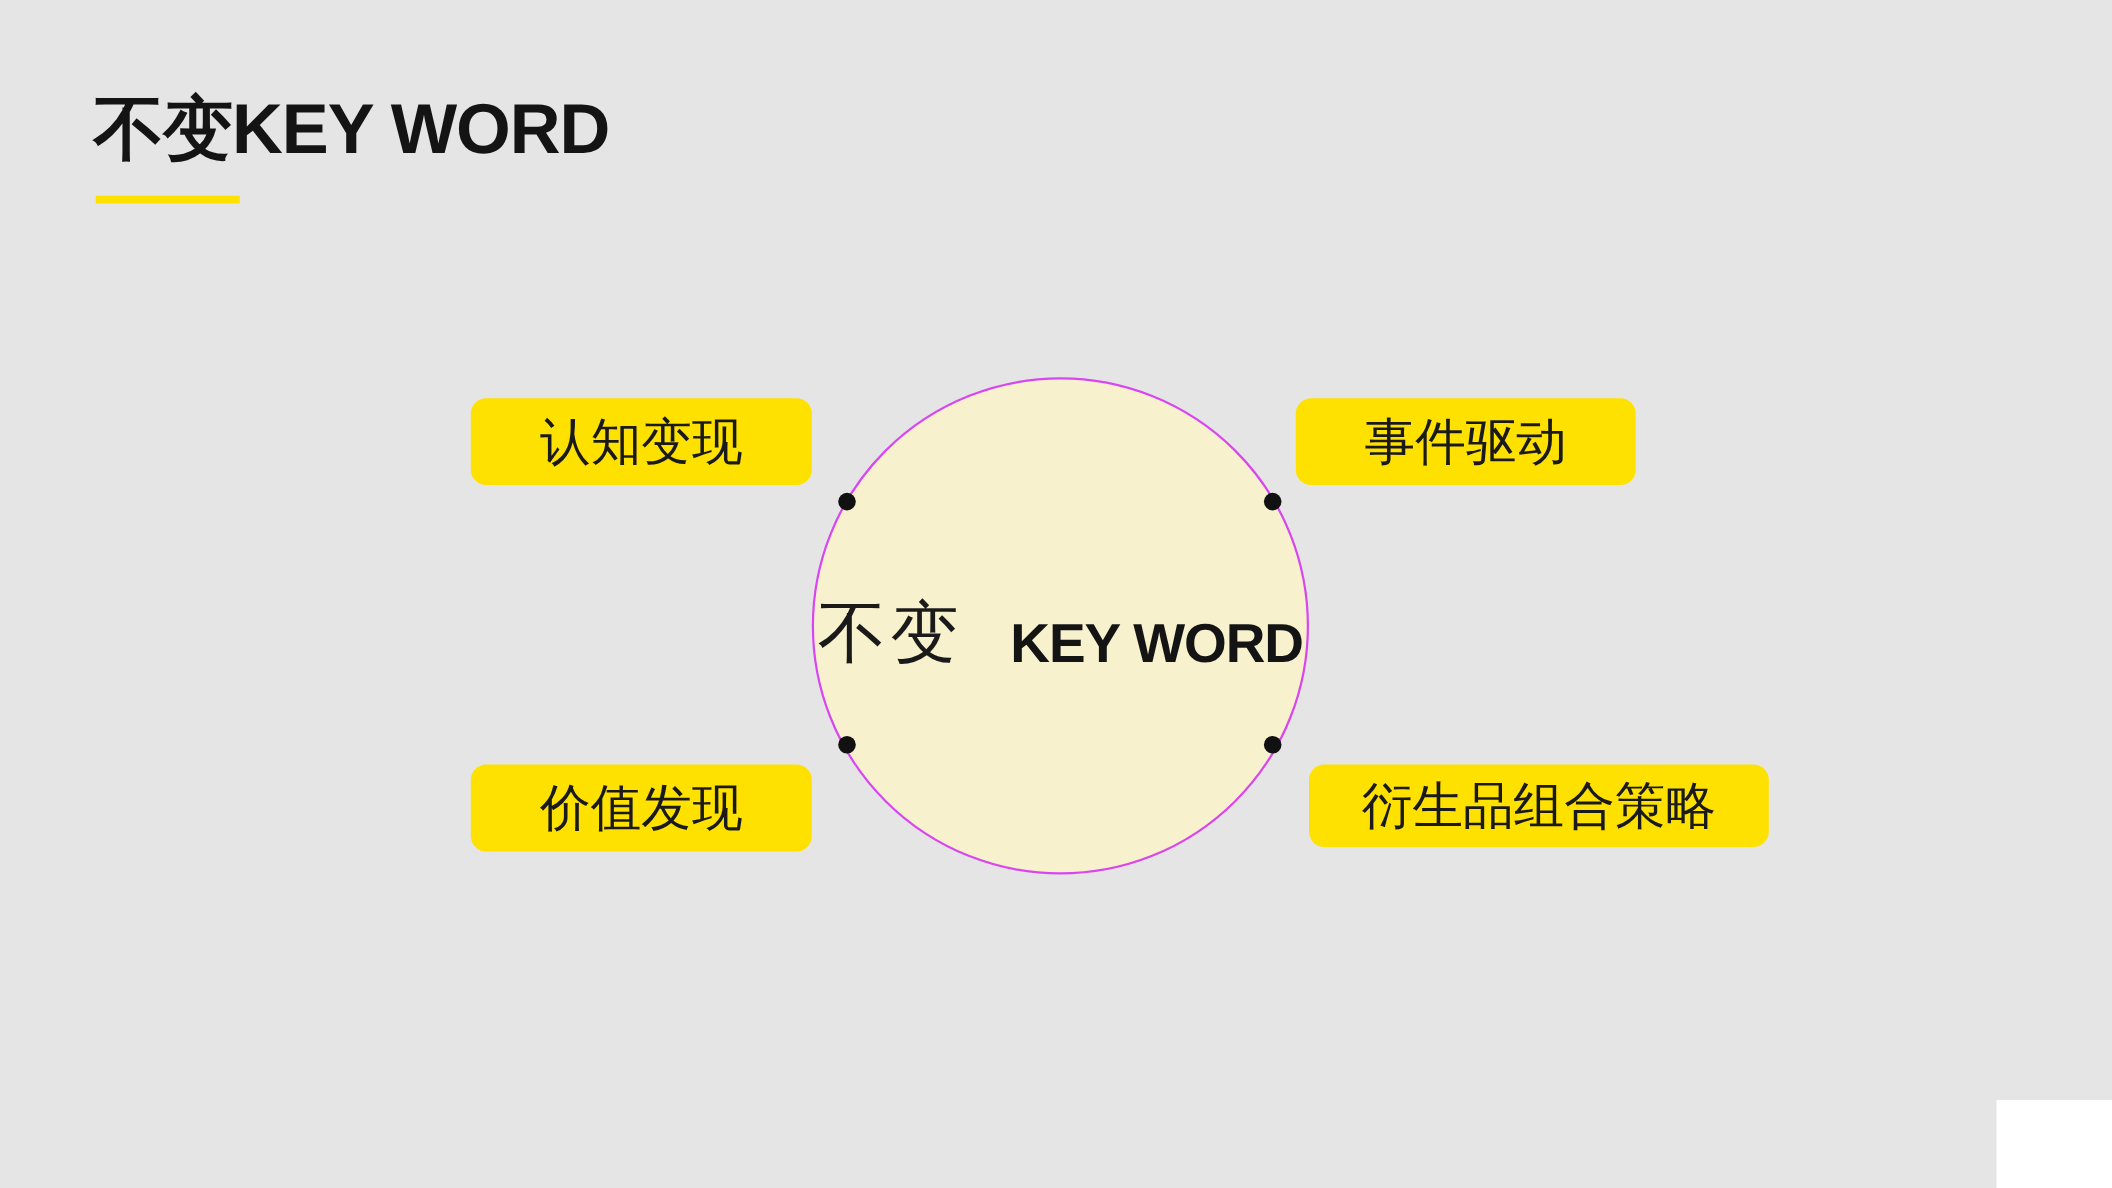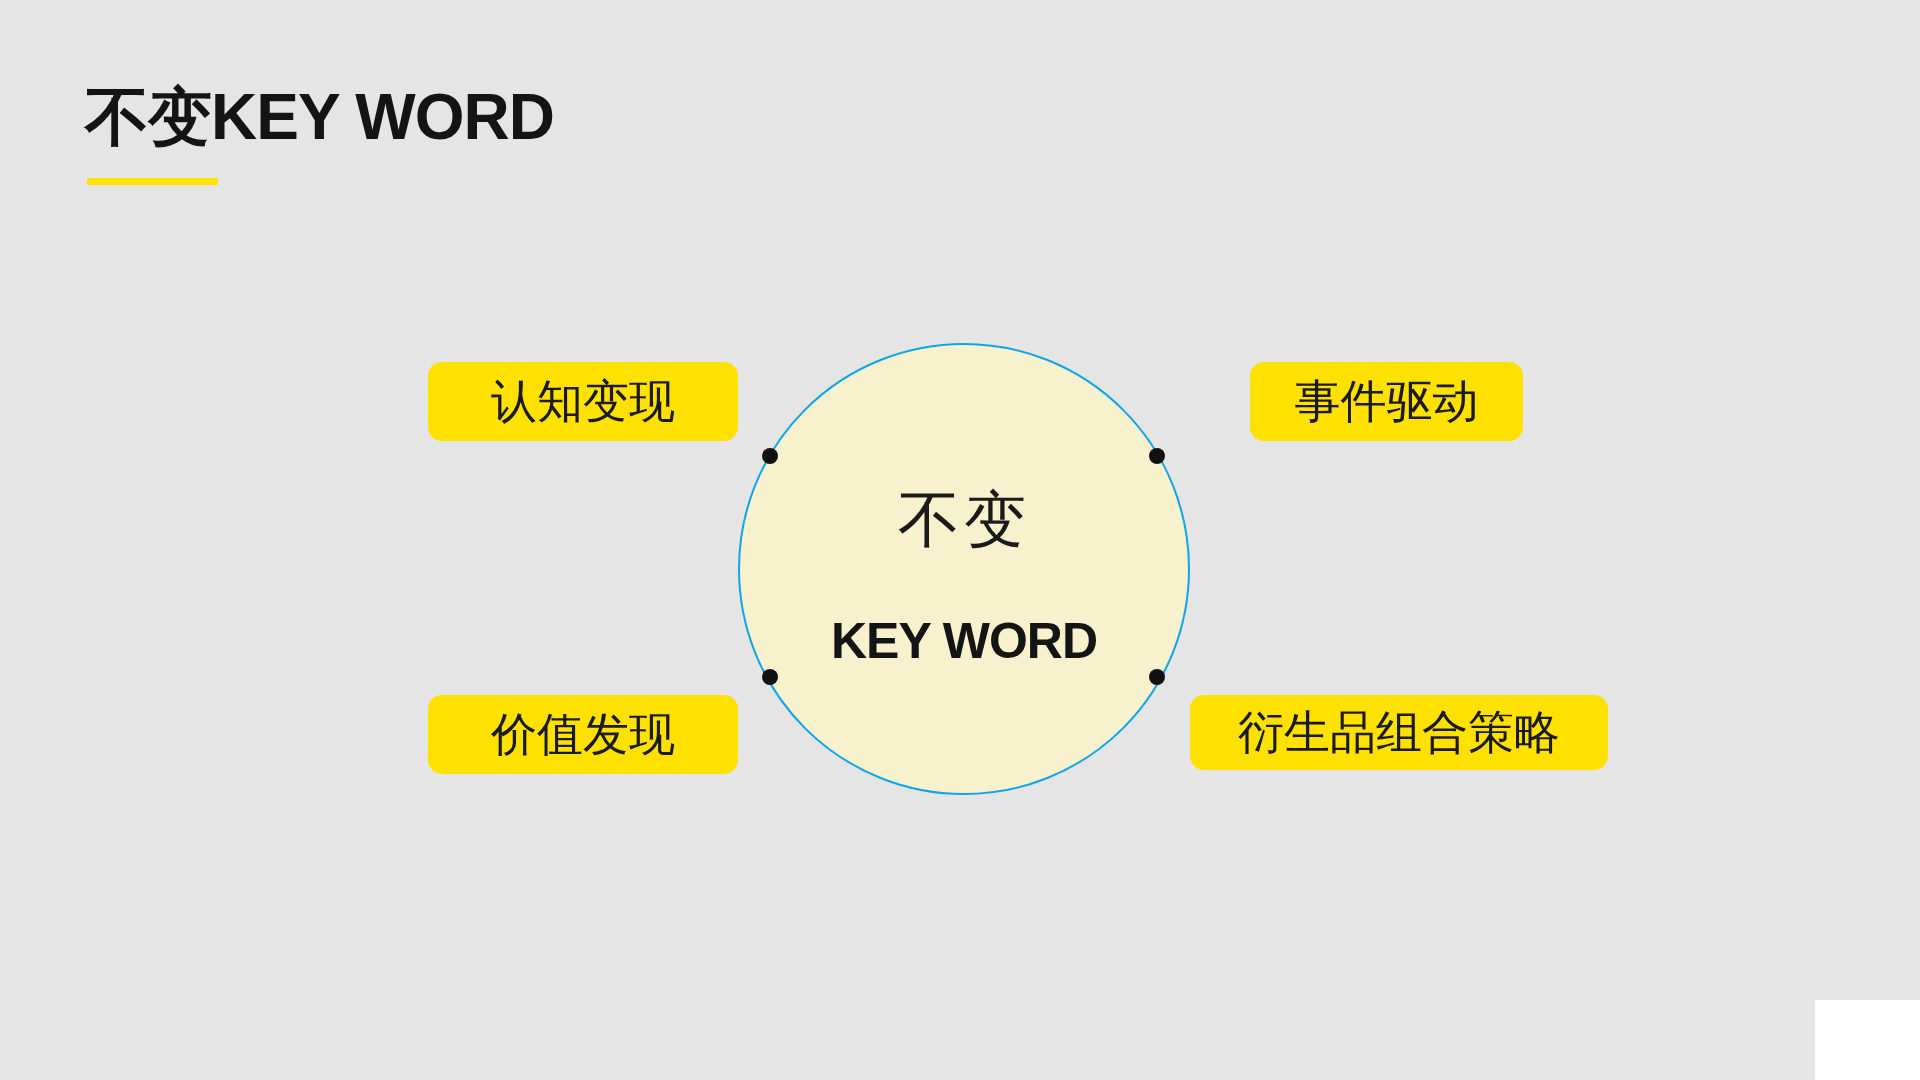--- a/index.html
+++ b/index.html
@@ -35,23 +35,23 @@
     border-radius: 1px;
   }
   .center-circle {
     position: absolute;
     left: 738px;
     top: 343px;
     width: 452px;
     height: 452px;
     border-radius: 50%;
     background: #F7F1CD;
-    border: 2px solid #0ea5e9;
+    border: 2px solid #d946ef;
     display: flex;
-    flex-direction: column;
+    flex-direction: row;
     align-items: center;
     justify-content: center;
     padding-top: 14px;
     gap: 43px;
   }
   .circle-cn {
     font-size: 62px;
     font-weight: 300;
     color: #1A1A1A;
     letter-spacing: 4px;
@@ -71,21 +71,21 @@
     border-radius: 14px;
     display: flex;
     align-items: center;
     justify-content: center;
     font-size: 46px;
     font-weight: 400;
     color: #1A1A1A;
     white-space: nowrap;
   }
   .kw-top-left     { left: 428px;  top: 362px; width: 310px; height: 79px; }
-  .kw-top-right    { left: 1250px; top: 362px; width: 273px; height: 79px; }
+  .kw-top-right    { left: 1178px; top: 362px; width: 309px; height: 79px; }
   .kw-bottom-left  { left: 428px;  top: 695px; width: 310px; height: 79px; }
   .kw-bottom-right { left: 1190px; top: 695px; width: 418px; height: 75px; }
   .dot {
     position: absolute;
     width: 16px;
     height: 16px;
     border-radius: 50%;
     background: #111111;
   }
   .dot-tl { left: 762px;  top: 448px; }

